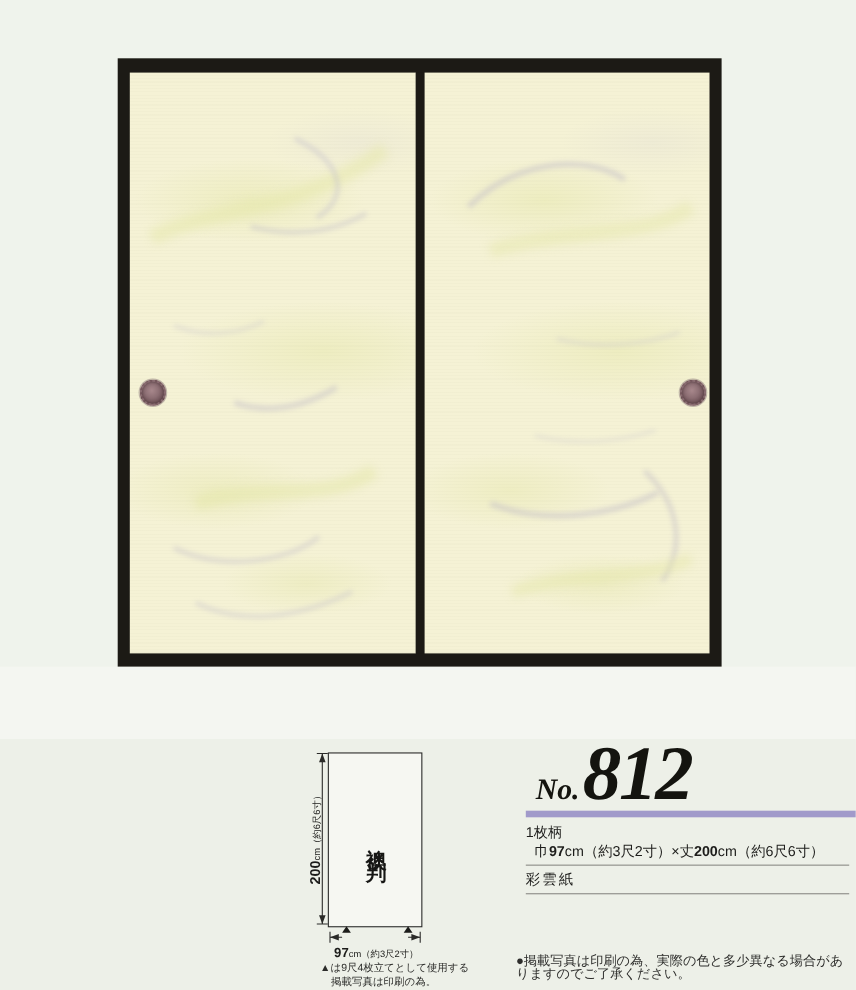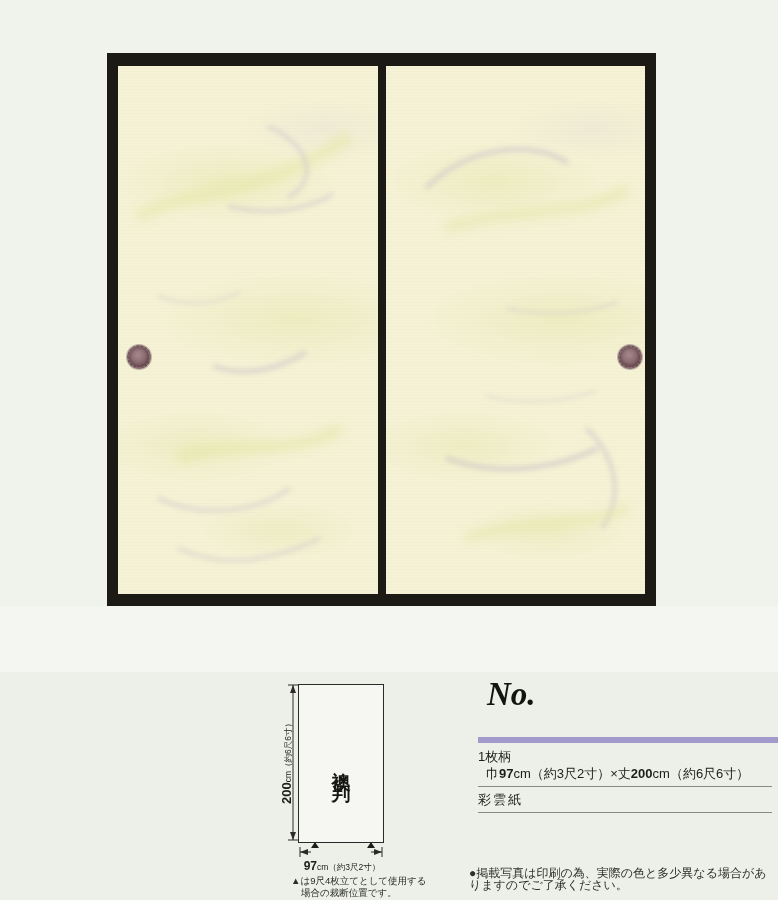--- a/index.html
+++ b/index.html
@@ -70,21 +70,21 @@
   }
   .cutnote .l2{margin-left:10px;}
 
   
   .prodno{
     position:absolute;left:487px;top:676px;
     display:flex;align-items:baseline;gap:3px;
     font-family:"Liberation Serif","DejaVu Serif",serif;font-style:italic;
     color:#14140f;
   }
-  .prodno .no{font-size:33px;font-weight:bold;}
+  .prodno .no{font-size:27px;font-weight:bold;}
   .prodno .num{font-size:70px;line-height:56px;font-weight:bold;letter-spacing:-2px;}
   .accentbar{position:absolute;left:478px;top:737px;width:300px;height:6px;}
   .ptype{position:absolute;left:478px;top:748px;font-size:13px;}
   .psize{position:absolute;left:486px;top:765px;font-size:13px;white-space:nowrap;}
   .psize .b{font-weight:bold;}
   .rule{position:absolute;left:478px;width:294px;border-top:1px solid #8b8b86;height:0;}
   .r1{top:786px;}
   .r2{top:812px;}
   .pname{position:absolute;left:478px;top:791px;font-size:13px;letter-spacing:2px;}
   .footnote{
@@ -153,25 +153,26 @@
   <polygon points="25,177 33,174 33,180" fill="#2a2a28"></polygon>
   <polygon points="107,177 99,174 99,180" fill="#2a2a28"></polygon>
 
   <polygon points="36,173 44,173 40,167" fill="#1c1c1a"></polygon>
   <polygon points="92,173 100,173 96,167" fill="#1c1c1a"></polygon>
 </svg>
 <div class="vdim"><span class="b">200</span><span>cm（約6尺6寸）</span></div>
 <div class="hdim"><span class="b">97</span><span>cm（約3尺2寸）</span></div>
 <div class="cutnote">
   <div>▲は9尺4枚立てとして使用する</div>
-  <div class="l2">場合の裁断位置です。</div>
+  <div class="l2">掲載写真は印刷の為。</div>
 </div>
 
 <div class="prodno">
   <span class="no">No.</span>
+  <span class="num">812</span>
 </div>
 <div class="accentbar" style="background:#a19aca;"></div>
 <div class="ptype">1枚柄</div>
 <div class="psize">
   <span>巾</span><span class="b">97</span><span>cm（約3尺2寸）×丈</span><span class="b">200</span><span>cm（約6尺6寸）</span>
 </div>
 <div class="rule r1"></div>
 <div class="pname">彩雲紙</div>
 <div class="rule r2"></div>
 

